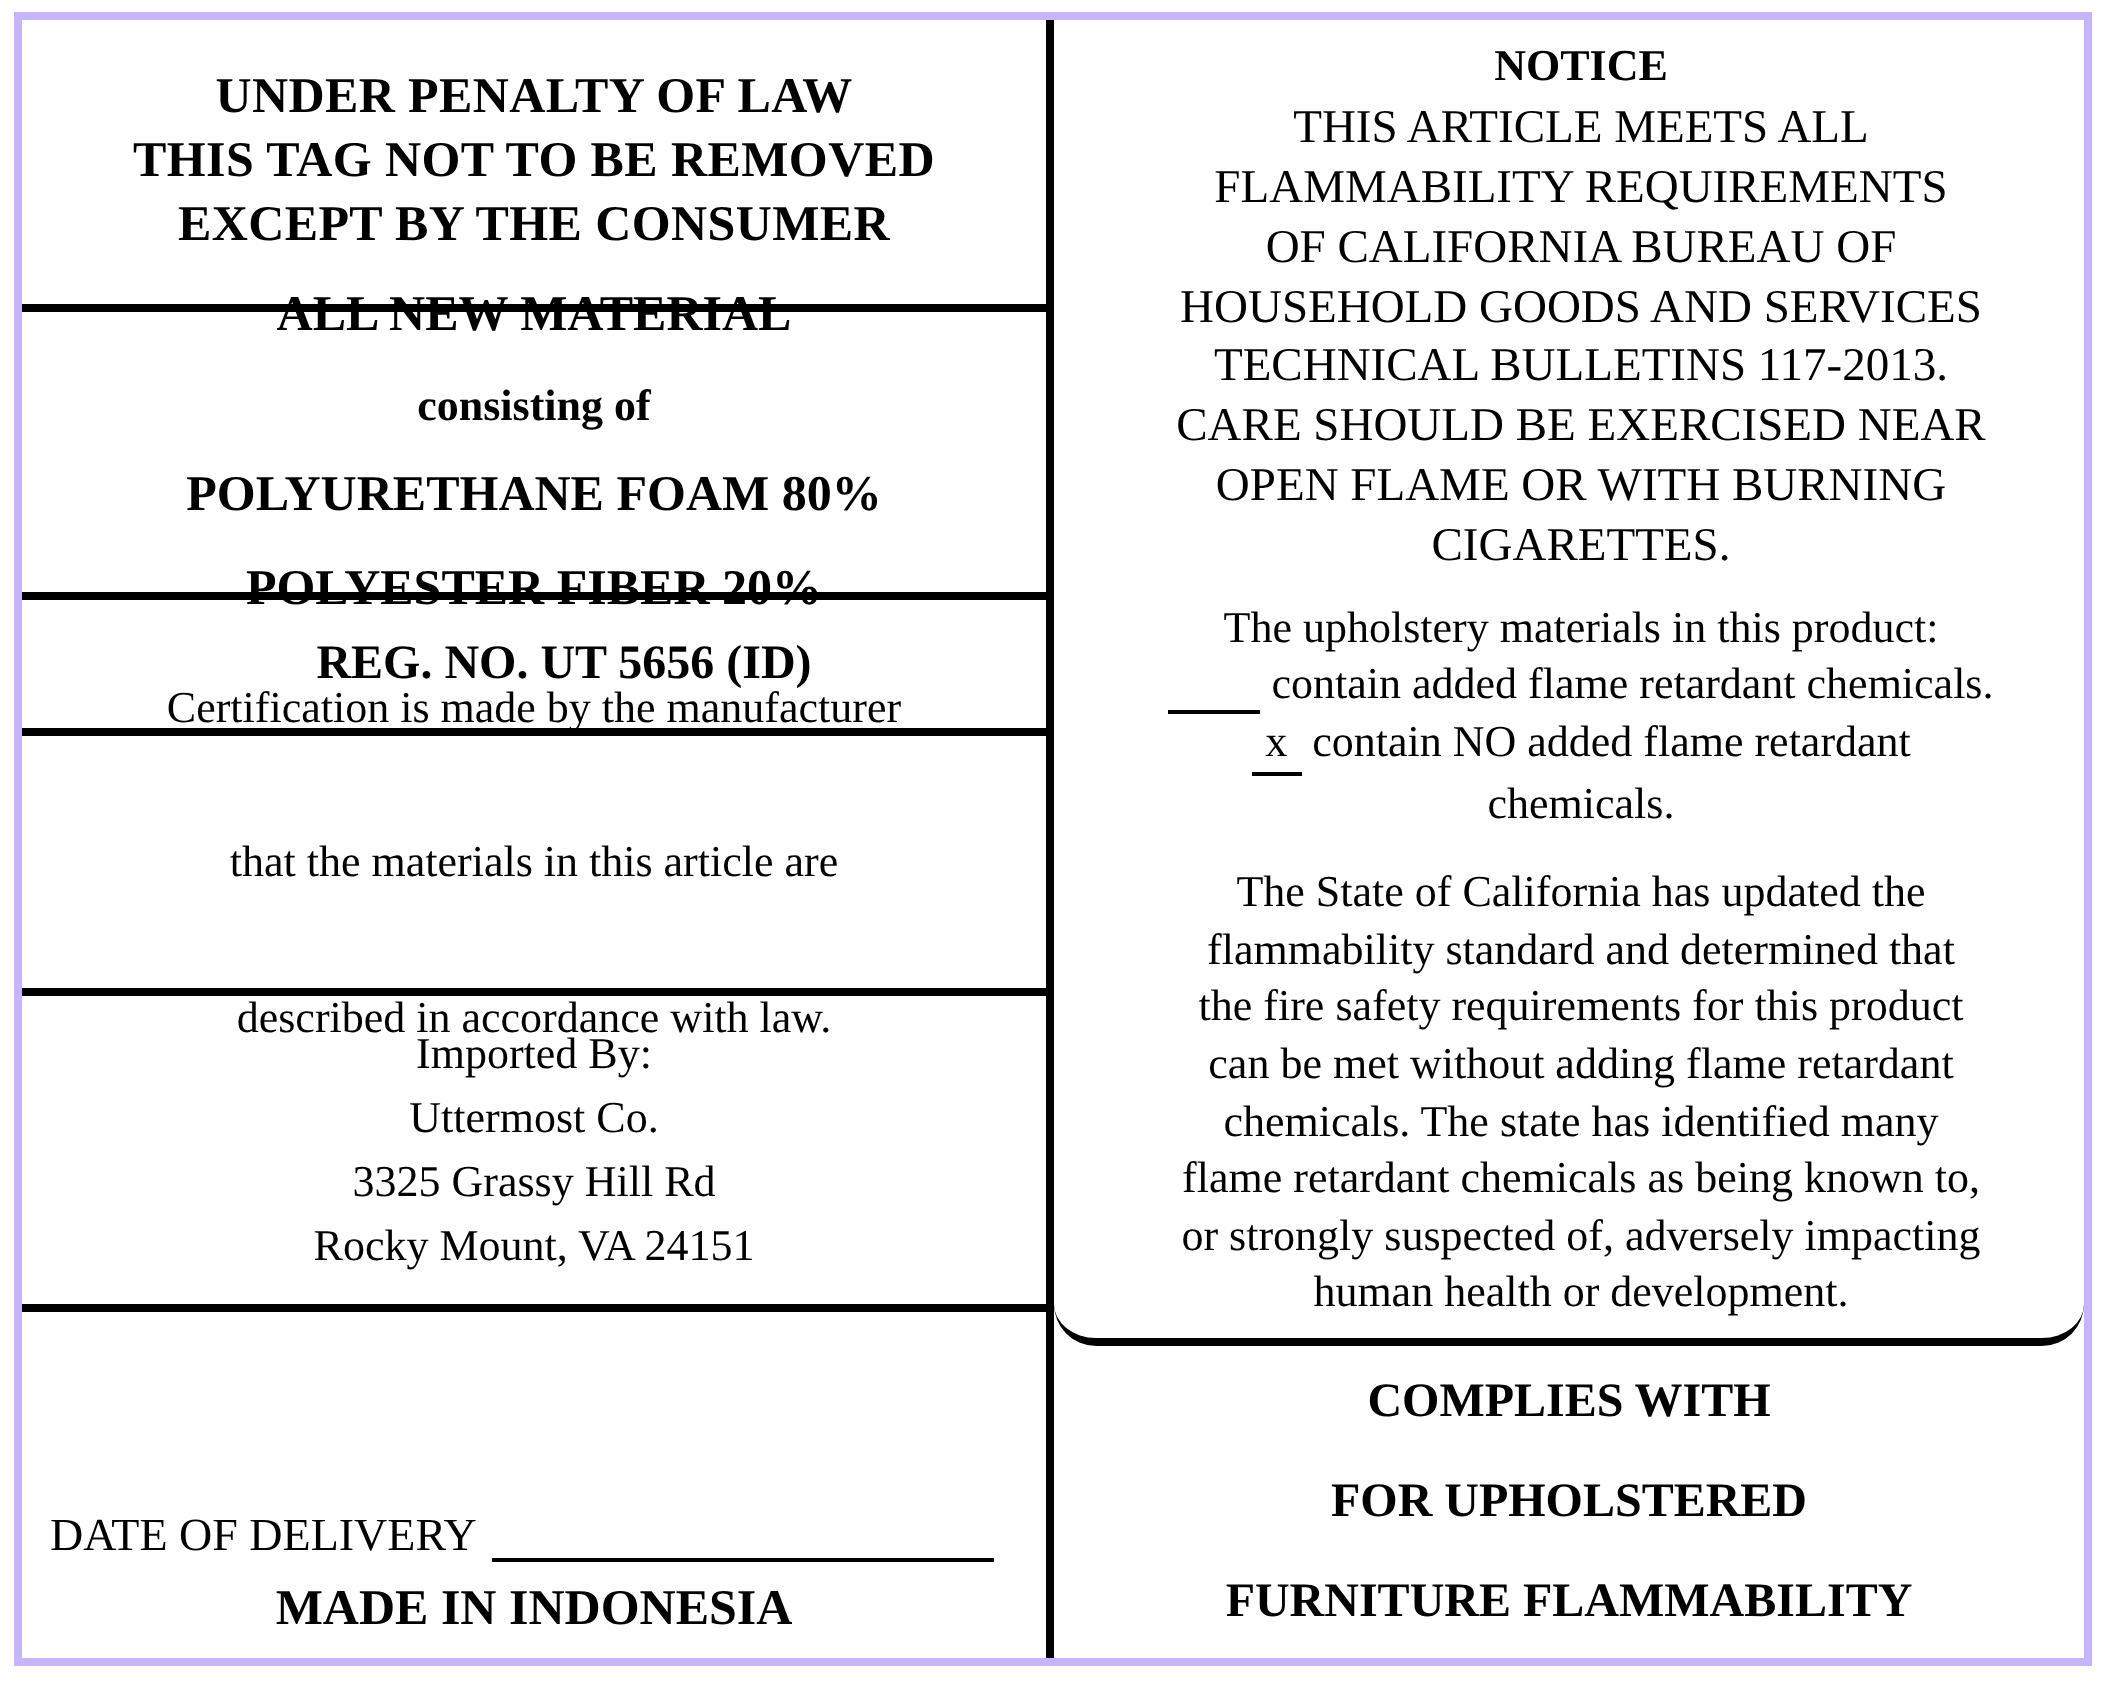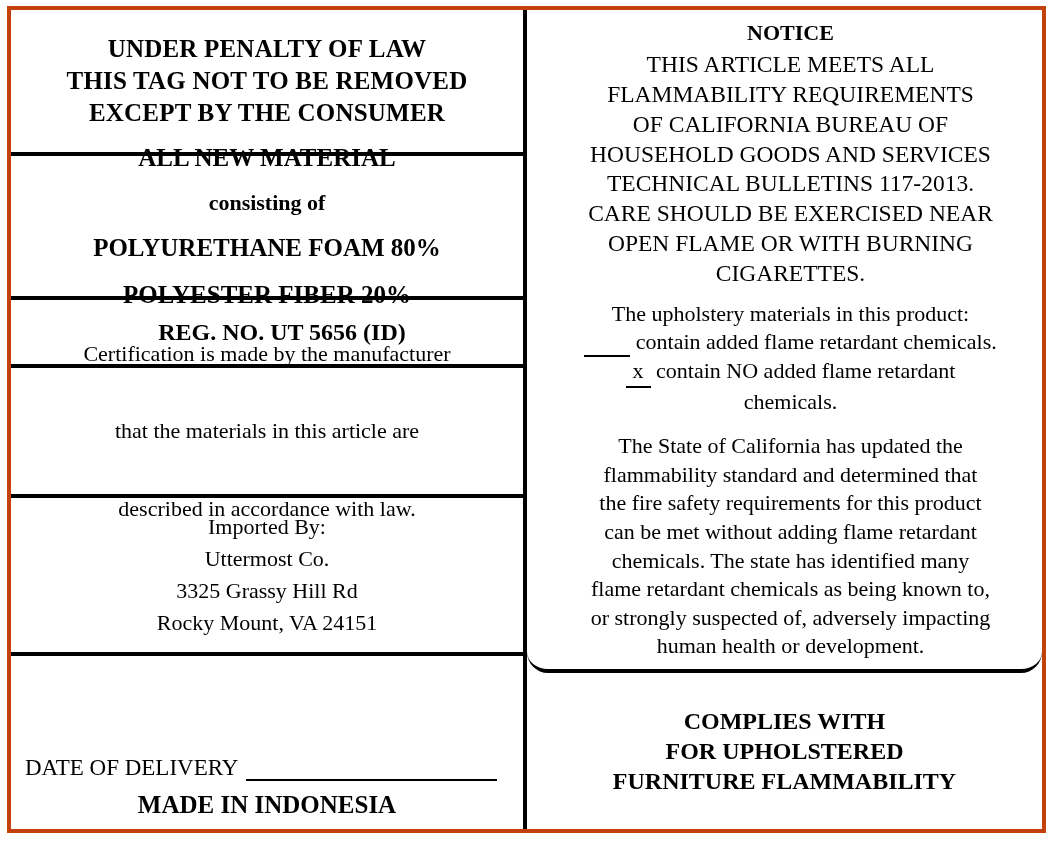--- a/index.html
+++ b/index.html
@@ -11,21 +11,21 @@
     width: 1053px;
     height: 841px;
     font-family: "Liberation Serif", serif;
     color: #000000;
   }
   .tag {
     position: relative;
     width: 1039px;
     height: 827px;
     margin: 6px auto 0 auto;
-    border: 4px solid #c2410c;
+    border: 4px solid #c4b5fd;
     box-sizing: border-box;
     display: flex;
     flex-direction: row;
   }
   .col-left {
     width: 516px;
     box-sizing: border-box;
     border-right: 4px solid #000000;
     display: flex;
     flex-direction: column;
@@ -167,20 +167,21 @@
     font-size: 22px;
     text-align: center;
     margin-top: 16px;
   }
   .notice-state .line { line-height: 1.3; }
 
   .cell-complies {
     height: 166px;
     font-size: 24px;
     font-weight: bold;
+    gap: 20px;
   }
   .cell-complies .line { line-height: 1.26; }
 </style>
 </head>
 <body>
 
 <div class="tag">
 
   <div class="col-left">
 

